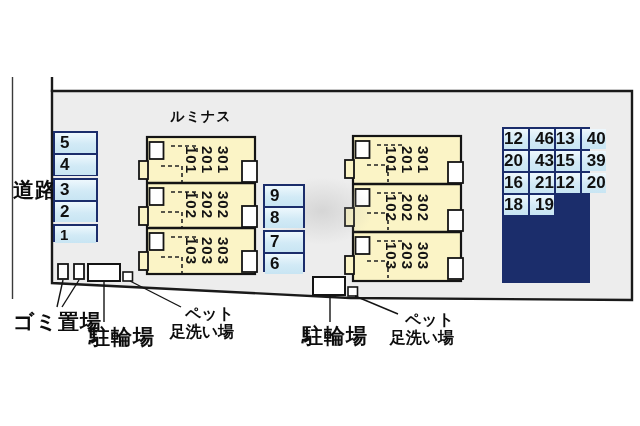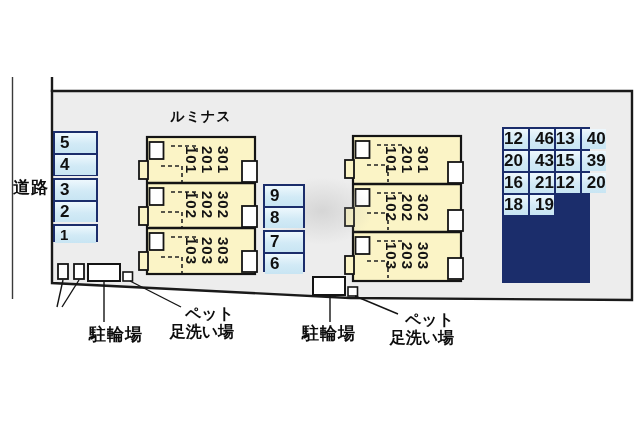--- a/index.html
+++ b/index.html
@@ -3,21 +3,21 @@
 <meta charset="utf-8">
 <style>
   html,body{margin:0;padding:0;background:#ffffff;}
   .canvas{
     position:relative;width:640px;height:426px;background:#ffffff;overflow:hidden;
     font-family:"Liberation Sans","DejaVu Sans",sans-serif;color:#0d0d0d;
   }
   .canvas svg{position:absolute;left:0;top:0;}
   .txt{position:absolute;font-weight:bold;color:#0d0d0d;white-space:nowrap;}
   .bldg-title{width:108px;text-align:center;font-size:14px;letter-spacing:1px;}
-  .jp-label{font-size:17px;letter-spacing:1px;}
+  .jp-label{font-size:21px;letter-spacing:1px;}
   .pet-label{width:86px;text-align:right;font-size:16px;line-height:18px;letter-spacing:0px;}
   
   .rooms{
     position:absolute;width:30px;height:48px;
     display:flex;flex-direction:column;justify-content:center;align-items:center;
     transform:rotate(90deg);
     font-size:15px;font-weight:bold;line-height:16px;letter-spacing:1px;color:#141414;
   }
   .rooms span{display:block;}
   
@@ -185,20 +185,21 @@
     <div class="pcell ar">15</div>
     <div class="pcell al">39</div>
     <div class="pcell ar">16</div>
     <div class="pcell al">21</div>
     <div class="pcell ar">12</div>
     <div class="pcell al">20</div>
     <div class="pcell ar">18</div>
     <div class="pcell al">19</div>
   </div>
 
+  <div class="txt jp-label" style="left:13px;top:308px;">ゴミ置場</div>
   <div class="txt jp-label" style="left:89px;top:323px;">駐輪場</div>
   <div class="txt pet-label" style="left:148px;top:305px;">
     <div>ペット</div>
     <div>足洗い場</div>
   </div>
   <div class="txt jp-label" style="left:302px;top:322px;">駐輪場</div>
   <div class="txt pet-label" style="left:368px;top:311px;">
     <div>ペット</div>
     <div>足洗い場</div>
   </div>

